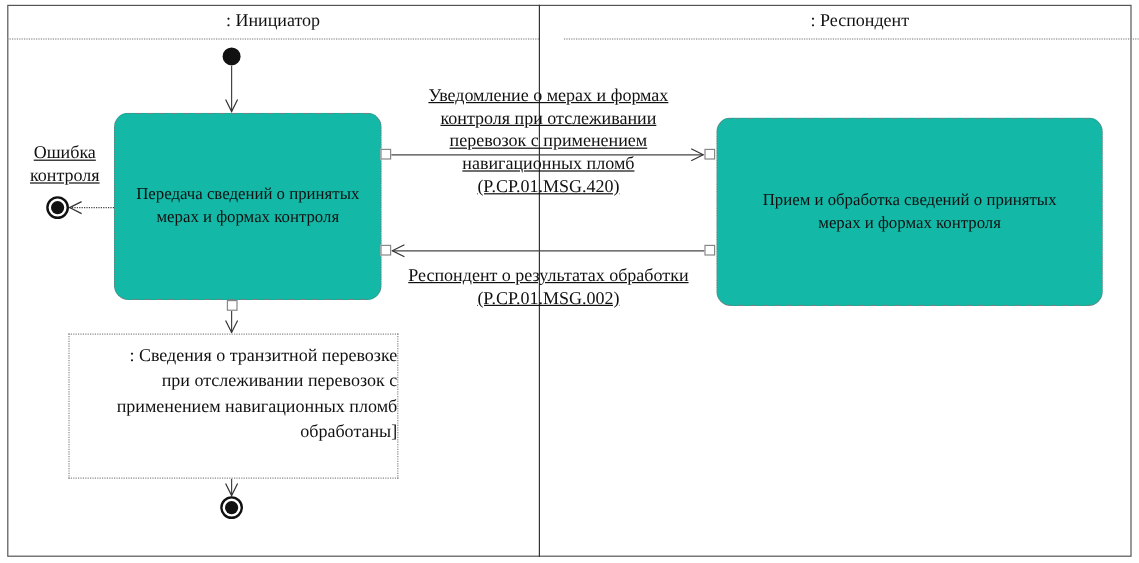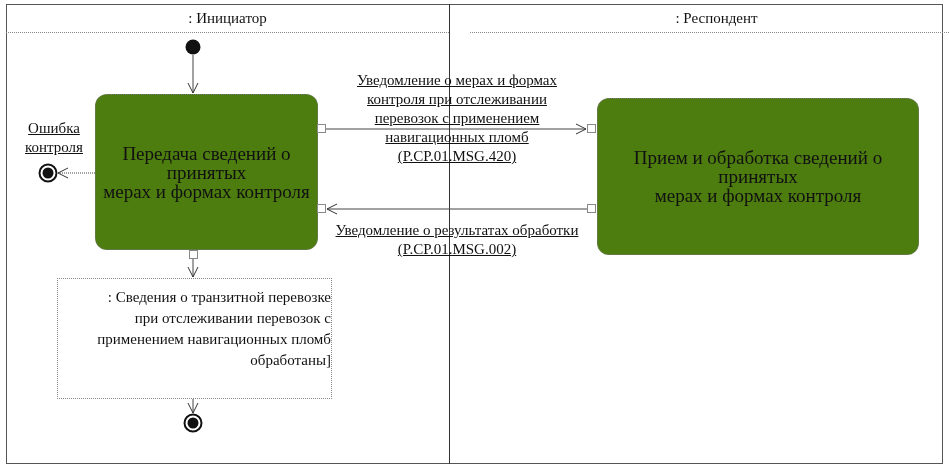--- a/index.html
+++ b/index.html
@@ -4,23 +4,23 @@
 <style>
   html, body { margin:0; padding:0; background:#ffffff; }
   body { width:949px; height:469px; position:relative; overflow:hidden;
          font-family:"Liberation Serif", "DejaVu Serif", serif; color:#111; }
   .frame { position:absolute; left:6px; top:4px; width:937px; height:460px;
            border:1px solid #555; box-sizing:border-box; }
   .lane-header { position:absolute; top:4px; height:29px; border-bottom:1px dotted #888;
                  box-sizing:border-box; display:flex; align-items:center; justify-content:center;
                  font-size:15px; }
   .lane-divider { position:absolute; left:449px; top:4px; width:1px; height:460px; background:#333; }
-  .activity { position:absolute; border:1px dotted #777; border-radius:12px; background:#4d7c0f;
+  .activity { position:absolute; border:1px dotted #777; border-radius:12px; background:#14b8a6;
               display:flex; align-items:center; justify-content:center; text-align:center;
-              font-size:19px; line-height:19px; box-sizing:border-box; }
+              font-size:14px; line-height:19px; box-sizing:border-box; }
   .object-node { position:absolute; border:1px dotted #888; background:#fff; text-align:right;
                  font-size:15px; line-height:21px; box-sizing:border-box; padding-top:8px; }
   .label { position:absolute; text-align:center; font-size:15px; line-height:19px; white-space:nowrap;text-decoration:underline; }
   .port { position:absolute; width:9px; height:9px; border:1px solid #888; background:#fff; box-sizing:border-box; }
   svg.overlay { position:absolute; left:0; top:0; }
 </style>
 </head>
 <body>
 
 <div class="frame"></div>
@@ -79,21 +79,21 @@
 
 <div class="label" style="left:322px; top:71px; width:270px;">
   <div>Уведомление о мерах и формах</div>
   <div>контроля при отслеживании</div>
   <div>перевозок с применением</div>
   <div>навигационных пломб</div>
   <div>(P.CP.01.MSG.420)</div>
 </div>
 
 <div class="label" style="left:312px; top:221px; width:290px;">
-  <div>Уведомление о результатах обработки</div>
+  <div>Респондент о результатах обработки</div>
   <div>(P.CP.01.MSG.002)</div>
 </div>
 
 <div class="label" style="left:22px; top:119px; width:64px;">
   <div>Ошибка</div>
   <div>контроля</div>
 </div>
 
 <div class="object-node" style="left:57px; top:278px; width:275px; height:121px;">
   <div>: Сведения о транзитной перевозке</div>

